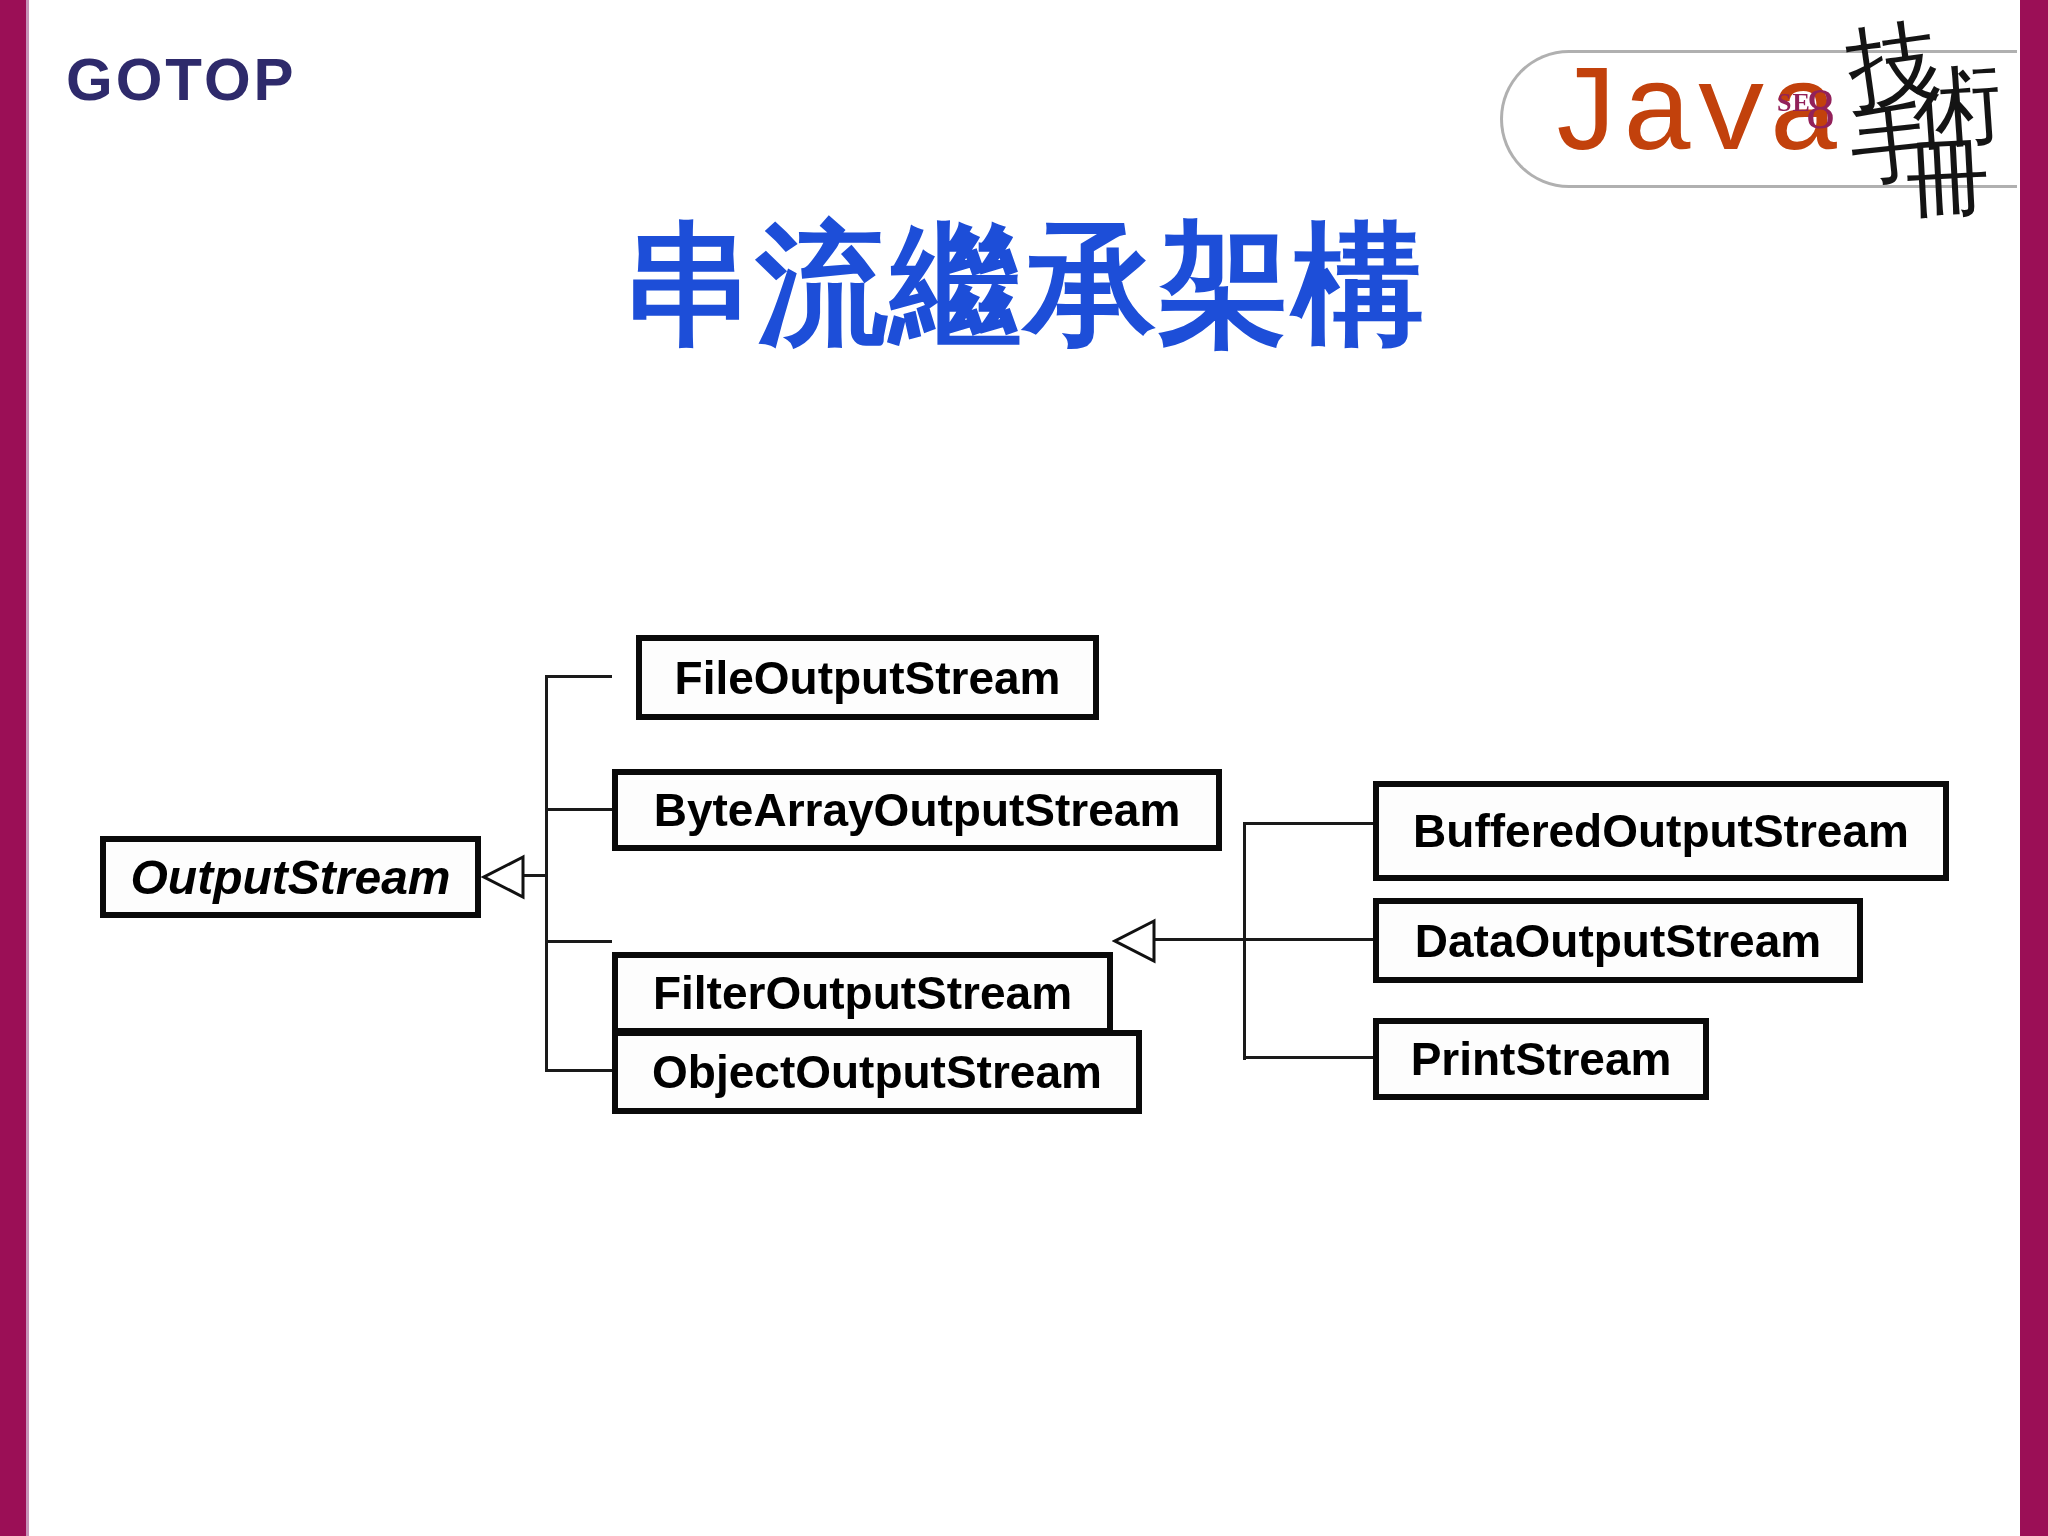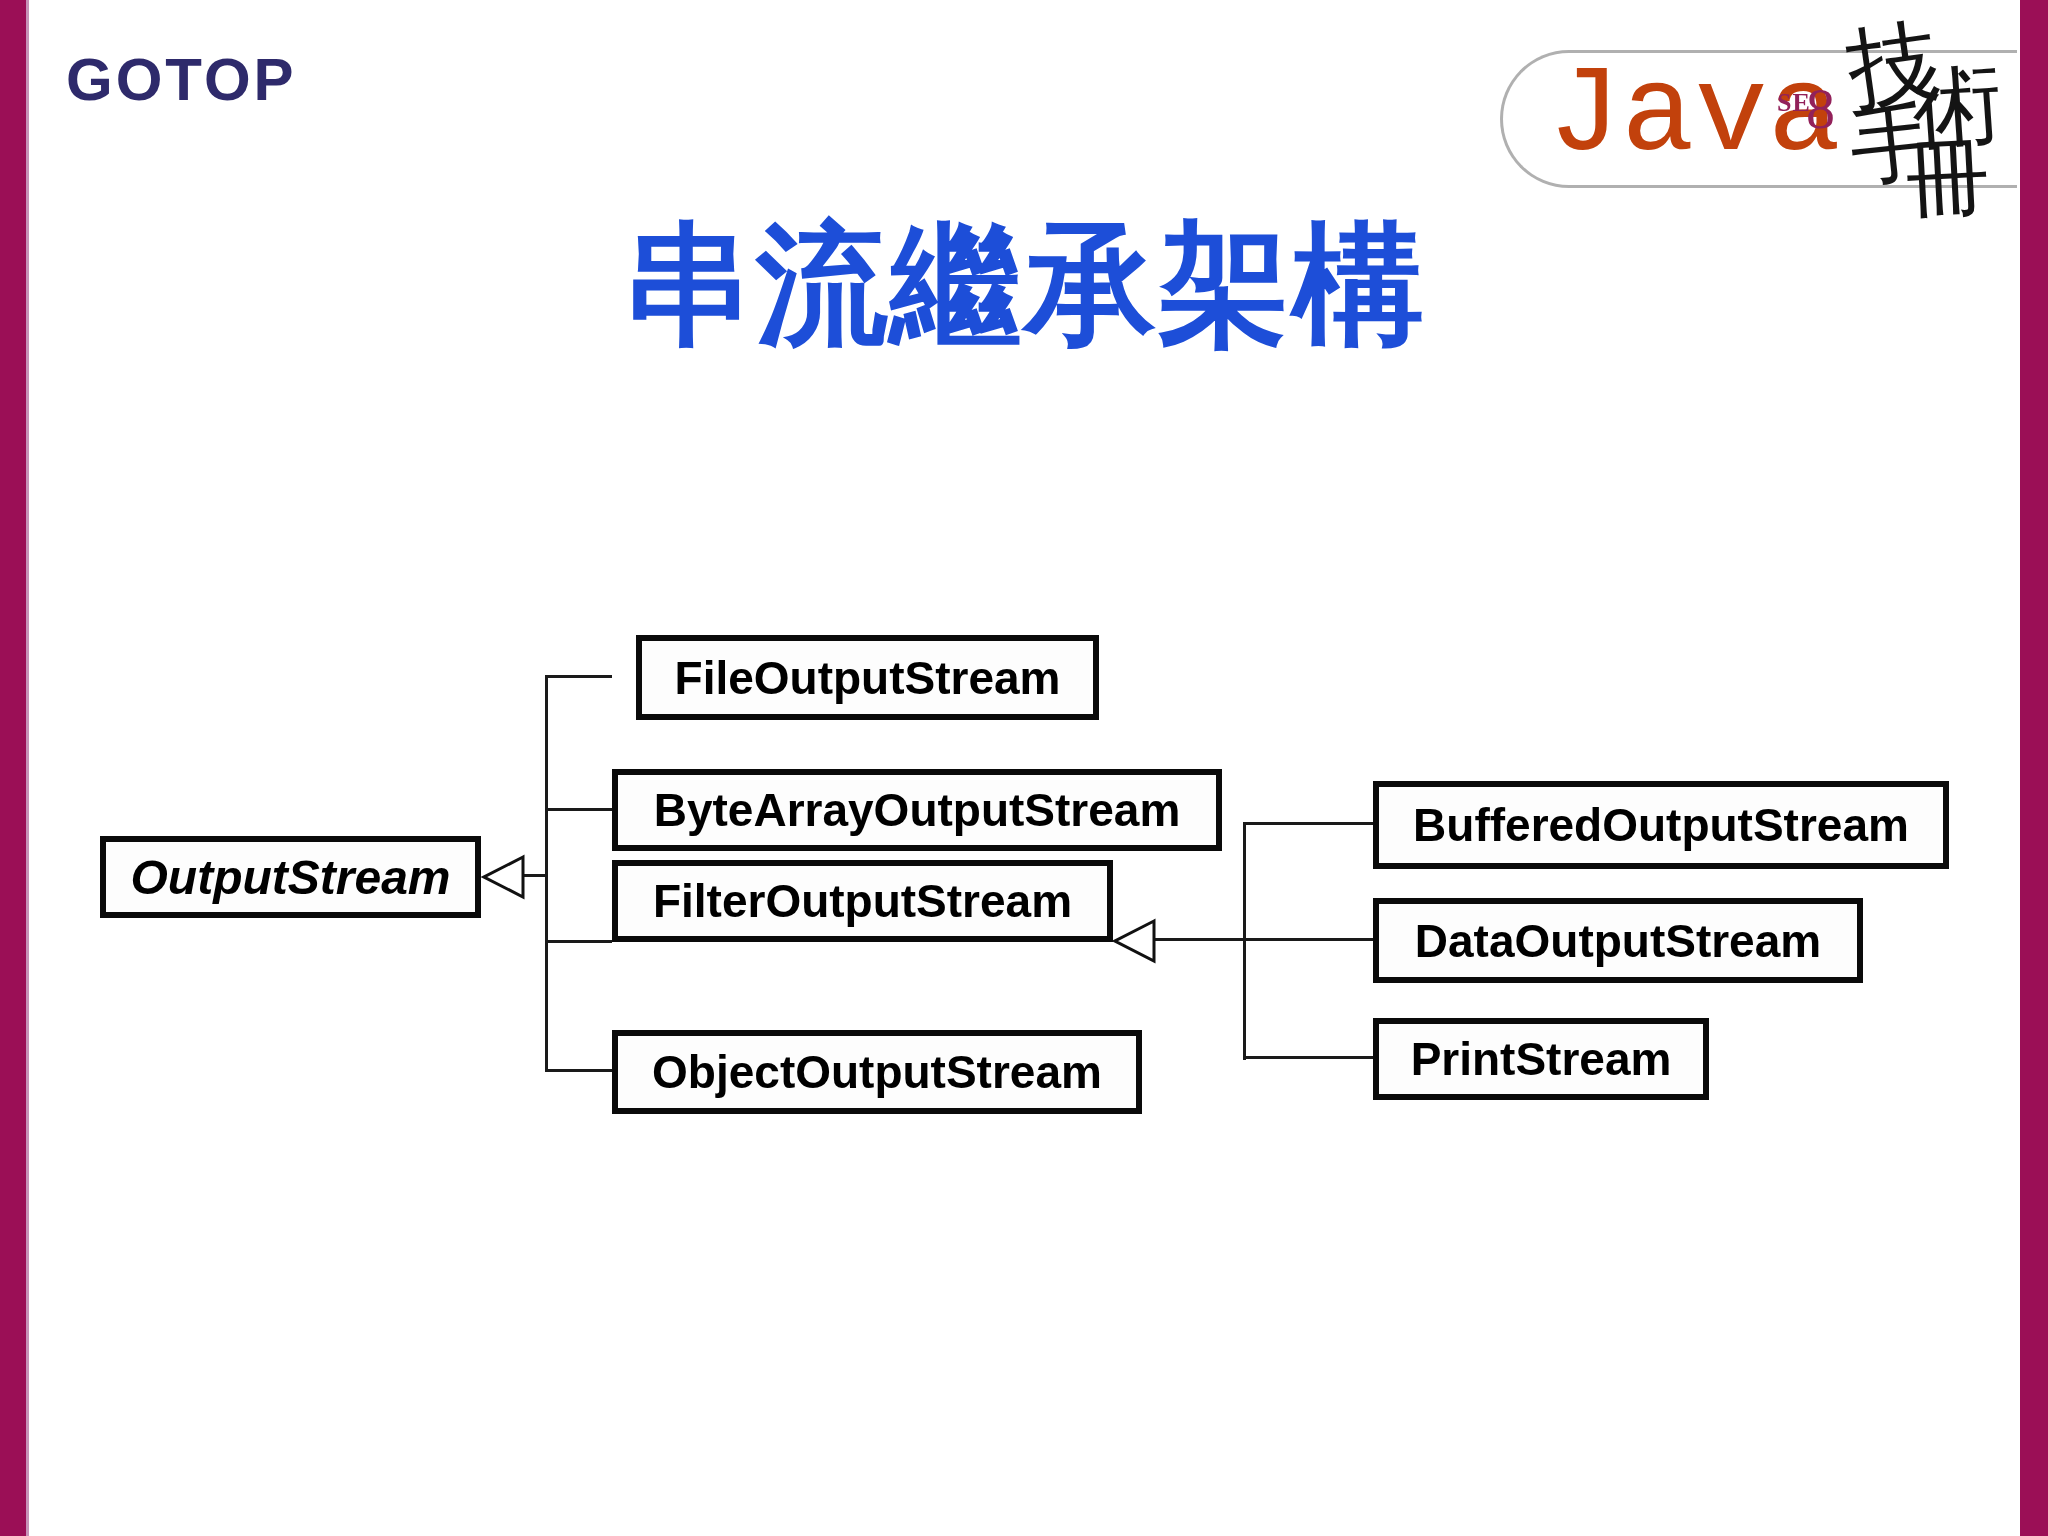--- a/index.html
+++ b/index.html
@@ -72,23 +72,23 @@
     border: 6px solid #0a0a0a;
     display: flex; align-items: center; justify-content: center;
     font-family: "Liberation Sans", sans-serif;
     font-size: 46px; font-weight: bold; color: #000000;
     white-space: nowrap;
   }
   .class-box.abstract { font-style: italic; font-size: 48px; }
   .b-output   { left: 100px;  top: 836px;  width: 381px; height: 82px; }
   .b-file     { left: 612px;  top: 635px;  width: 463px; height: 85px; margin-left: 24px; }
   .b-bytearr  { left: 612px;  top: 769px;  width: 610px; height: 82px; }
-  .b-filter   { left: 612px;  top: 860px;  width: 501px; height: 82px; }
+  .b-filter   { left: 612px;  top: 952px;  width: 501px; height: 82px; }
   .b-object   { left: 612px;  top: 1030px; width: 530px; height: 84px; }
-  .b-buffered { left: 1373px; top: 781px;  width: 576px; height: 88px; }
+  .b-buffered { left: 1373px; top: 781px;  width: 576px; height: 100px; }
   .b-data     { left: 1373px; top: 898px;  width: 490px; height: 85px; }
   .b-print    { left: 1373px; top: 1018px; width: 336px; height: 82px; }
 
   
   .edge { position: absolute; background: #1a1a1a; }
   .e-tri1-link  { left: 522px;  top: 874px;  width: 25px;  height: 3px; }
   .e-trunk-l    { left: 545px;  top: 675px;  width: 3px;   height: 397px; }
   .e-stub-file  { left: 548px;  top: 675px;  width: 64px;  height: 3px; }
   .e-stub-byte  { left: 548px;  top: 808px;  width: 64px;  height: 3px; }
   .e-stub-filt  { left: 548px;  top: 940px;  width: 64px;  height: 3px; }

